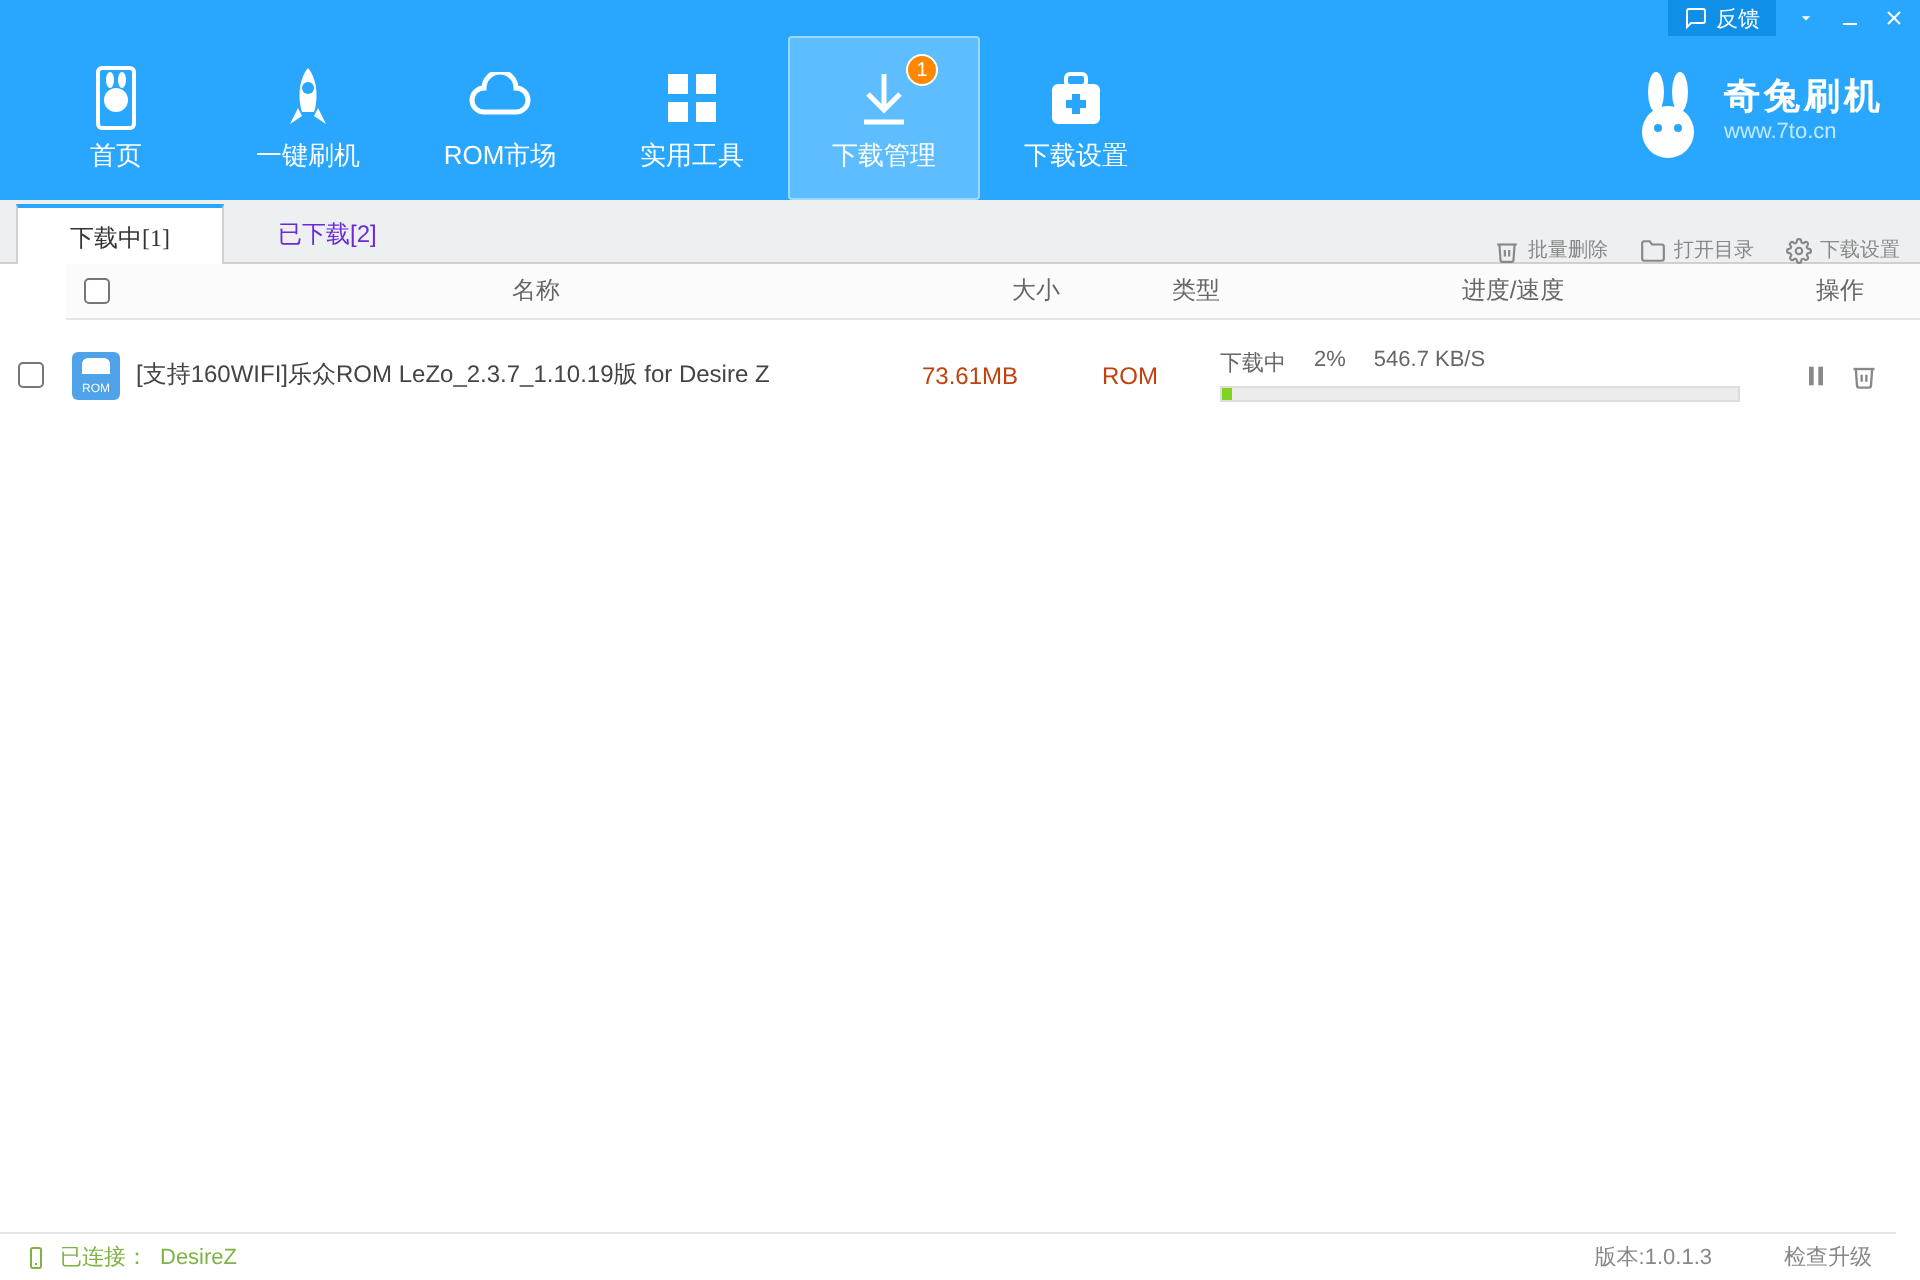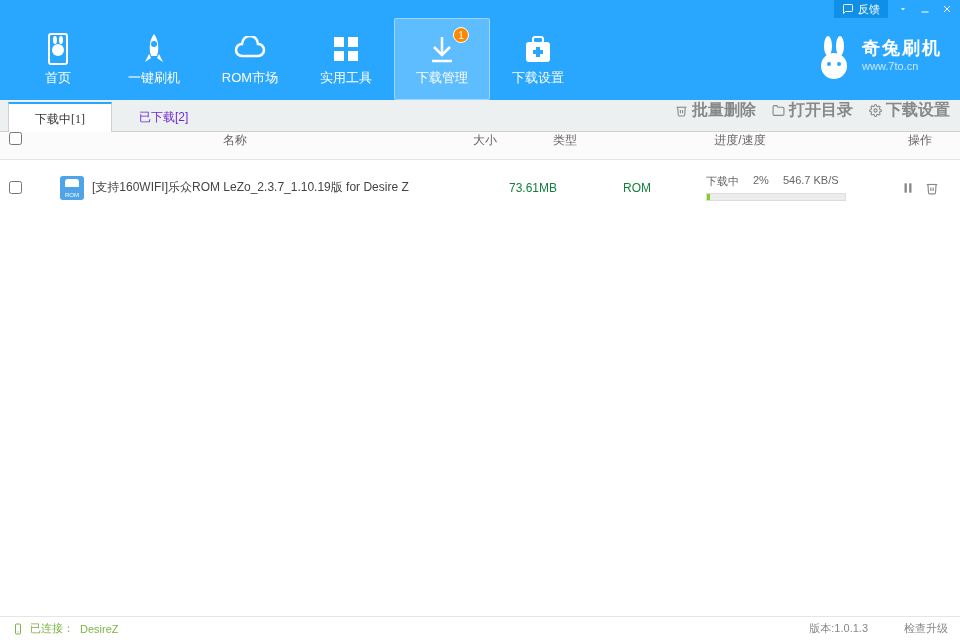--- a/index.html
+++ b/index.html
@@ -19,48 +19,48 @@
 
 .brand { position: absolute; right: 18px; top: 18px; display: flex; align-items: flex-start; gap: 8px; color: #fff; }
 .brand-text { display: flex; flex-direction: column; }
 .brand-title { font-size: 18px; font-weight: bold; letter-spacing: 2px; }
 .brand-url { font-size: 11px; color: #c5e8ff; }
 
 .tabs-row { height: 32px; background: #ecf0f1; display: flex; align-items: flex-end; border-bottom: 1px solid #d0d0d0; position: relative; }
 .tab { padding: 0 26px; height: 30px; line-height: 30px; font-size: 12px; color: #666; cursor: pointer; border: 1px solid transparent; border-bottom: none; position: relative; }
 .tab.active { background: #fff; border-color: #d0d0d0; color: #333; top: 1px; border-top: 2px solid #29a7ff; margin-left: 8px; font-family: Liberation Serif, serif; }
 .tab:not(.active) { color: #6d28d9; }
-.toolbar-actions { position: absolute; right: 10px; top: 0; height: 32px; display: flex; align-items: flex-start; gap: 16px; font-size: 16px; color: #888; font-weight: bold; }
+.toolbar-actions { position: absolute; right: 10px; top: 0; height: 32px; display: flex; align-items: flex-end; gap: 16px; font-size: 10px; color: #888; }
 .toolbar-action { display: flex; align-items: center; gap: 4px; cursor: pointer; }
 
-.table-header { height: 28px; background: #fbfbfb; border-bottom: 1px solid #e5e5e5; display: flex; font-size: 12px; color: #666; }
+.table-header { height: 28px; background: #fbfbfb; border-bottom: 1px solid #e5e5e5; display: flex; align-items: center; font-size: 12px; color: #666; margin-left: 33px; }
 .col-check { width: 30px; display: flex; justify-content: center; }
 .col-name { flex: 0 0 410px; text-align: center; }
 .col-size { flex: 0 0 90px; text-align: center; }
 .col-type { flex: 0 0 70px; text-align: center; }
 .col-progress { flex: 1; text-align: center; }
 .col-action { flex: 0 0 80px; text-align: center; }
 
 .table-body { height: 458px; overflow-y: auto; }
-.row { display: flex; align-items: center; padding: 14px 0; font-size: 12px; color: #444; gap: 24px; }
+.row { display: flex; align-items: center; padding: 14px 0; font-size: 12px; color: #444; }
 .row .col-name { text-align: left; display: flex; align-items: center; gap: 8px; padding-left: 6px; }
-.row .col-size, .row .col-type { color: #15803d; }
+.row .col-size, .row .col-type { color: #c2410c; }
 .rom-icon { width: 24px; height: 24px; background: #4fa3e8; border-radius: 3px; display: flex; align-items: center; justify-content: center; color: #fff; font-size: 7px; flex-shrink: 0; position: relative; }
 .rom-icon::before { content: ""; position: absolute; top: 3px; left: 5px; right: 5px; height: 8px; background: #fff; border-radius: 3px 3px 0 0; }
 .rom-icon span { position: absolute; bottom: 2px; font-size: 6px; }
 
 .progress-wrap { padding: 0 10px; }
 .progress-info { display: flex; gap: 14px; font-size: 11px; color: #666; margin-bottom: 4px; }
 .progress-bar { height: 8px; background: #ececec; border: 1px solid #ddd; position: relative; }
 .progress-bar-fill { height: 100%; background: #7ed321; width: 2%; }
 
 .row .col-action { display: flex; justify-content: center; gap: 10px; }
 .action-btn { cursor: pointer; color: #888; display: flex; align-items: center; }
 
-.statusbar { position: absolute; bottom: 0; left: 0; right: 0; height: 24px; border-top: 1px solid #e5e5e5; display: flex; align-items: center; justify-content: space-between; padding: 0 12px; font-size: 11px; color: #888; background: #fff; }
+.statusbar { position: absolute; bottom: 0; left: 0; right: 12px; height: 24px; border-top: 1px solid #e5e5e5; display: flex; align-items: center; justify-content: space-between; padding: 0 12px; font-size: 11px; color: #888; background: #fff; }
 .status-left { display: flex; align-items: center; gap: 6px; color: #7cb342; }
 .status-right { display: flex; gap: 36px; align-items: center; }
 .status-right span { cursor: pointer; }
 
 input[type="checkbox"] { width: 13px; height: 13px; cursor: pointer; }
 </style>
 </head>
 <body>
 
 <div class="titlebar">

